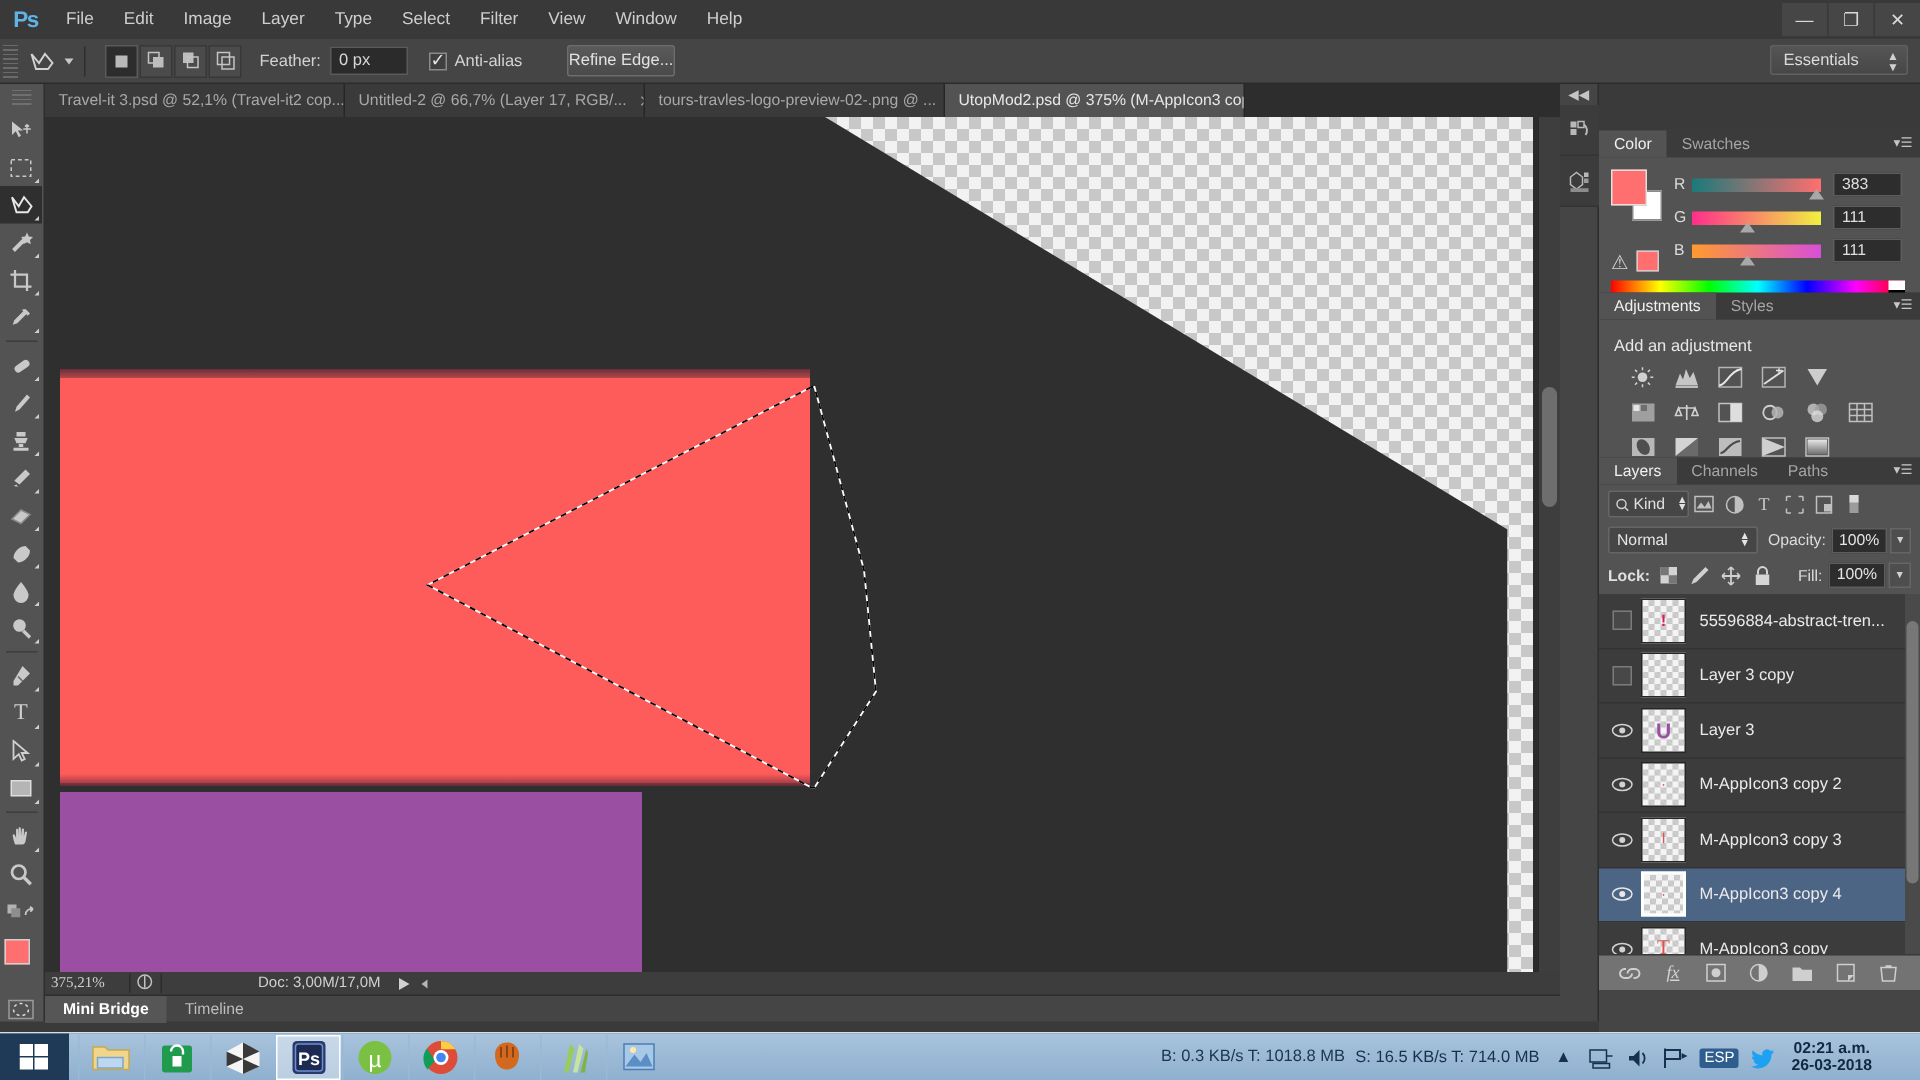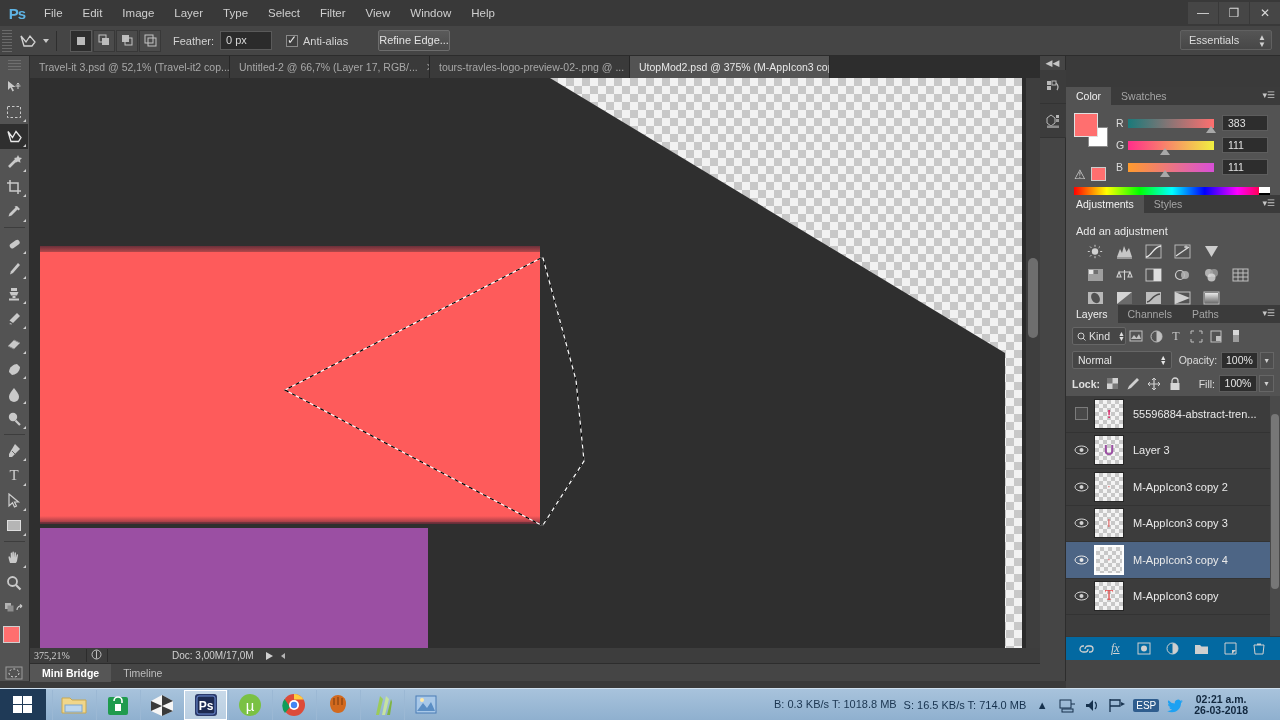--- a/index.html
+++ b/index.html
@@ -193,21 +193,21 @@
     background-image:
       linear-gradient(45deg,#c8c8c8 25%,transparent 25%,transparent 75%,#c8c8c8 75%),
       linear-gradient(45deg,#c8c8c8 25%,transparent 25%,transparent 75%,#c8c8c8 75%);
     background-size:8px 8px; background-position:0 0,4px 4px; background-color:#f4f4f4;
     display:flex; align-items:center; justify-content:center; position:relative; }
   .thumb.sel-outline { border:2px solid #ffffff; }
   .lname { margin-left:9px; font-size:11px; color:#eaeaea; white-space:nowrap; overflow:hidden; }
   .ll-scroll { position:absolute; right:0; top:0; width:10px; height:240px; background:#4a4a4a; }
   .ll-thumb { position:absolute; left:1px; top:18px; width:8px; height:175px; background:#777;
     border-radius:4px;}
-  .layerfoot { height:24px; background:#0369a1; display:flex; align-items:center;
+  .layerfoot { height:24px; background:#737373; display:flex; align-items:center;
     justify-content:space-around; padding:0 6px; border-top:1px solid #393939;text-decoration:underline; }
   .lf-ic { width:18px; height:18px; display:flex; align-items:center; justify-content:center;
     color:#cfcfcf; font-size:12px; }
 
   
   .taskbar { position:absolute; left:0; top:688px; width:1280px; height:32px;
     background:linear-gradient(to bottom,#a8c3dc,#8fb0cf); border-top:1px solid #cfe0ef; }
   .start { position:absolute; left:0; top:0; width:46px; height:32px; background:#1f3a57;
     display:flex; align-items:center; justify-content:center; }
   .tbicon { position:absolute; top:1px; width:43px; height:30px; display:flex; align-items:center;
@@ -791,20 +791,29 @@
       <div class="layer">
         <div class="eye">
             <div class="eyebox"></div>
           </div>
         <div class="thumb">
           <span style="color:#d81b60;font-size:11px;font-weight:bold;">!</span>
         </div>
         <div class="lname">55596884-abstract-tren...</div>
       </div>
 
+      <div class="layer">
+        <div class="eye">
+            <div class="eyebox"></div>
+          </div>
+        <div class="thumb">
+          <span></span>
+        </div>
+        <div class="lname">Layer 3 copy</div>
+      </div>
 
       <div class="layer">
         <div class="eye">
           <svg width="15" height="10">
               <ellipse cx="7.5" cy="5" rx="6.5" ry="4" fill="none" stroke="#d2d2d2"></ellipse>
               <circle cx="7.5" cy="5" r="2" fill="#d2d2d2"></circle>
             </svg>
         </div>
         <div class="thumb">
           <span style="color:#9b4fa3;font-size:14px;font-weight:bold;">U</span>

